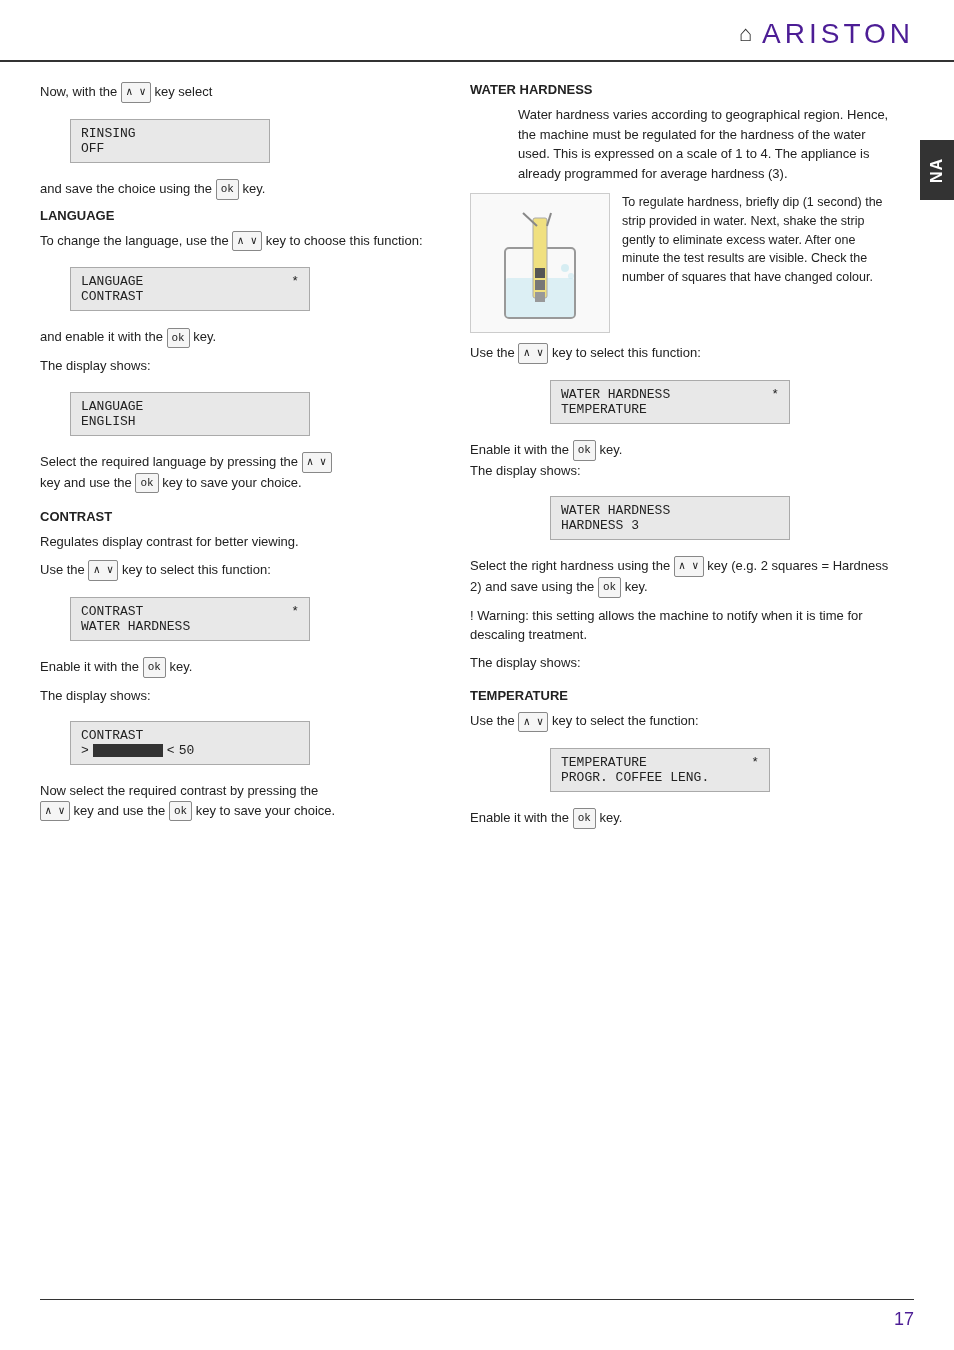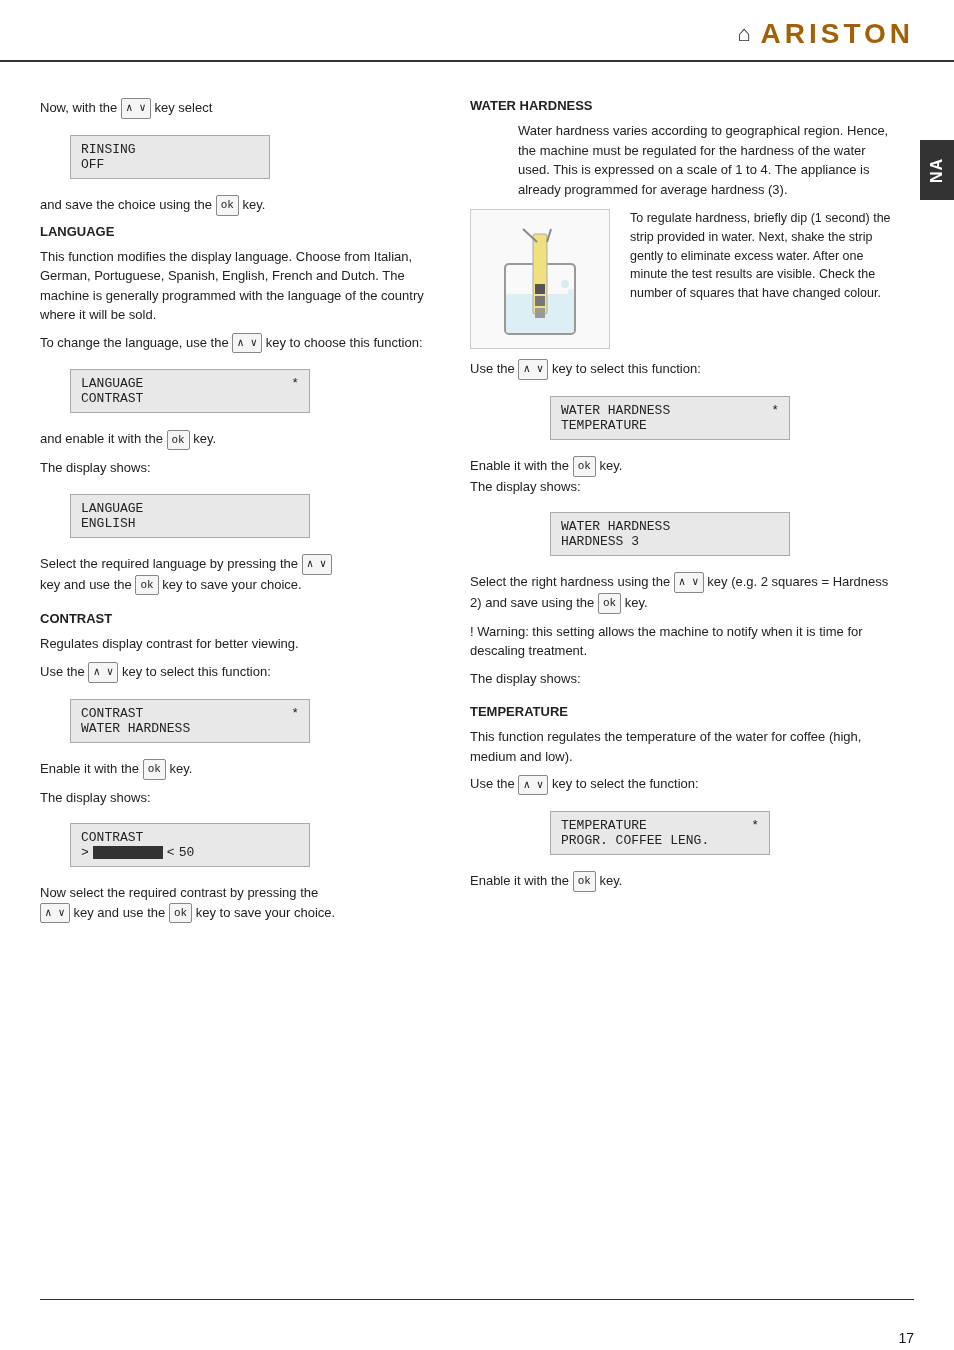--- a/index.html
+++ b/index.html
@@ -25,23 +25,23 @@
       display: flex;
       align-items: center;
       gap: 10px;
     }
     .logo-house {
       font-size: 22px;
       color: #333;
     }
     .logo-text {
       font-size: 28px;
-      font-weight: bold;
+      font-weight: normal;
       letter-spacing: 4px;
-      color: #a16207;
+      color: #4c1d95;
     }
 
     
     .page-tab {
       position: absolute;
       right: 0;
       top: 140px;
       background: #333;
       color: #fff;
       font-size: 16px;
@@ -53,21 +53,21 @@
       transform: rotate(180deg);
       height: 60px;
       display: flex;
       align-items: center;
       justify-content: center;
     }
 
     
     .content {
       display: flex;
-      padding: 36px 40px 20px 40px;
+      padding: 20px 40px 20px 40px;
       gap: 30px;
     }
 
     .left-col {
       flex: 0 0 400px;
       max-width: 400px;
     }
 
     .right-col {
       flex: 1;
@@ -132,21 +132,21 @@
       font-size: 11px;
       background: #f5f5f5;
       font-family: 'Courier New', monospace;
       vertical-align: middle;
       white-space: nowrap;
     }
 
     
     .hardness-section {
       display: flex;
-      gap: 20px;
+      gap: 12px;
       margin-bottom: 10px;
     }
     .hardness-image {
       flex: 0 0 140px;
       width: 140px;
       height: 140px;
       border: 1px solid #ccc;
       background: #f9f9f9;
       display: flex;
       align-items: center;
@@ -155,24 +155,24 @@
     }
     .hardness-desc {
       flex: 1;
       font-size: 12.5px;
       line-height: 1.5;
     }
 
     
     .footer {
       position: absolute;
-      bottom: 4px;
+      bottom: 20px;
       right: 40px;
-      font-size: 14px;
-      color: #0f172a;
+      font-size: 18px;
+      color: #4c1d95;
     }
 
     .footer-line {
       position: absolute;
       bottom: 50px;
       left: 40px;
       right: 40px;
       height: 1px;
       background: #333;
     }
@@ -221,21 +221,20 @@
     <p>
       <span>and save the choice using the</span>
       <span class="key-btn">
           <span>ok</span>
         </span>
       <span>key.</span>
     </p>
 
     <div>
       <div class="section-title">LANGUAGE</div>
-      <p>This function modifies the display language. Choose from Italian, German, Portuguese, Spanish, English, French and Dutch. The machine is generally programmed with the language of the country where it will be sold.</p>
 
       <p style="margin-top:8px;">
         <span>To change the language, use the</span>
         <span class="key-btn">
             <span>∧  ∨</span>
           </span>
         <span>key to choose this function:</span>
       </p>
 
       <div class="lcd-container">
@@ -433,21 +432,20 @@
       </p>
 
       <p class="warning-text" style="margin-top:8px;">! Warning: this setting allows the machine to notify when it is time for descaling treatment.</p>
 
       <p>The display shows:</p>
 
     </div>
 
     <div style="margin-top:16px;">
       <div class="section-title">TEMPERATURE</div>
-      <p style="margin-bottom:8px;">This function regulates the temperature of the water for coffee (high, medium and low).</p>
 
       <p>
         <span>Use the</span>
         <span class="key-btn">
             <span>∧  ∨</span>
           </span>
         <span>key to select the function:</span>
       </p>
 
       <div class="lcd-container-right">

